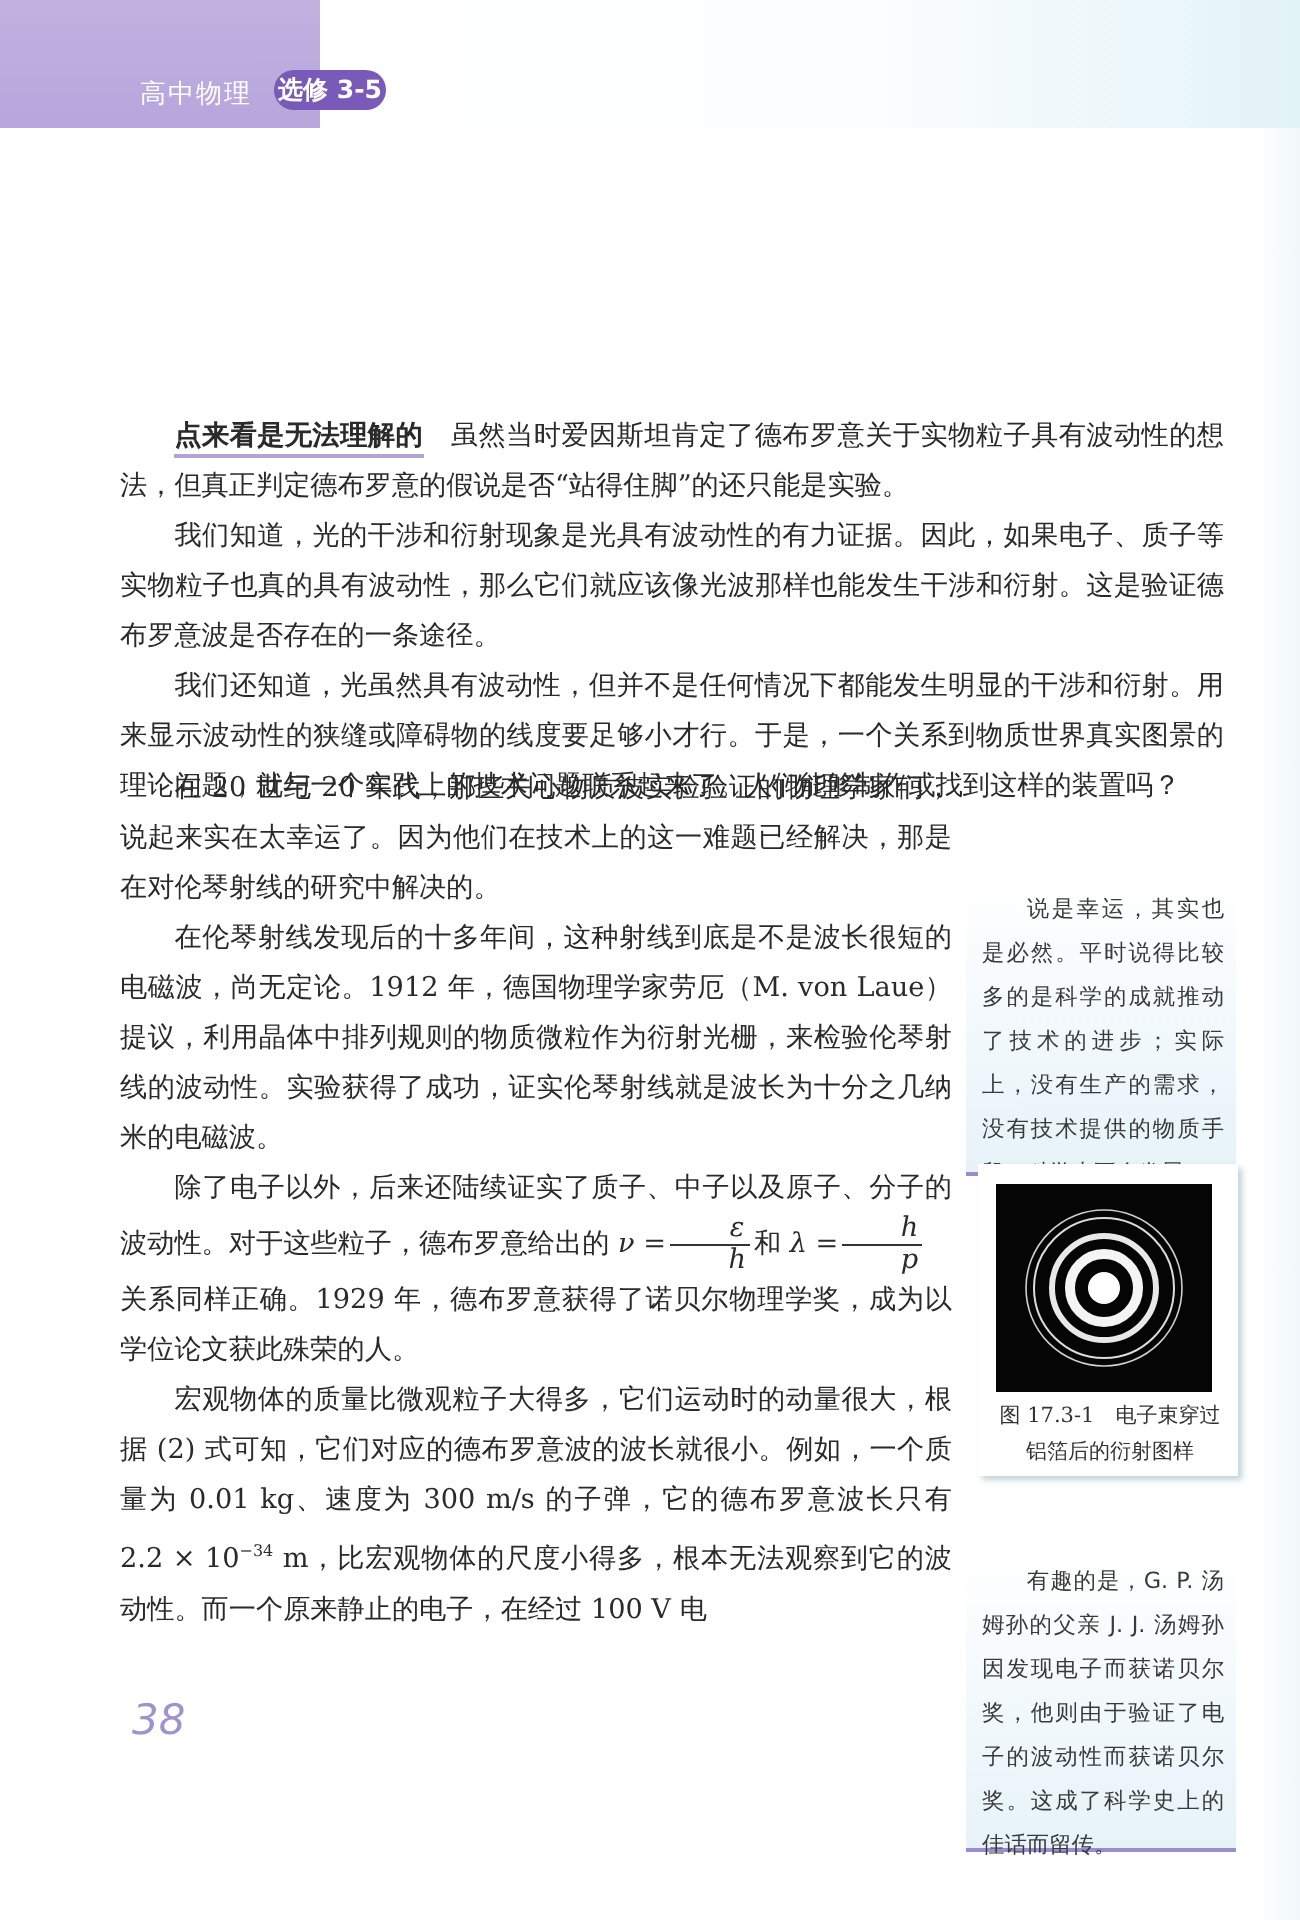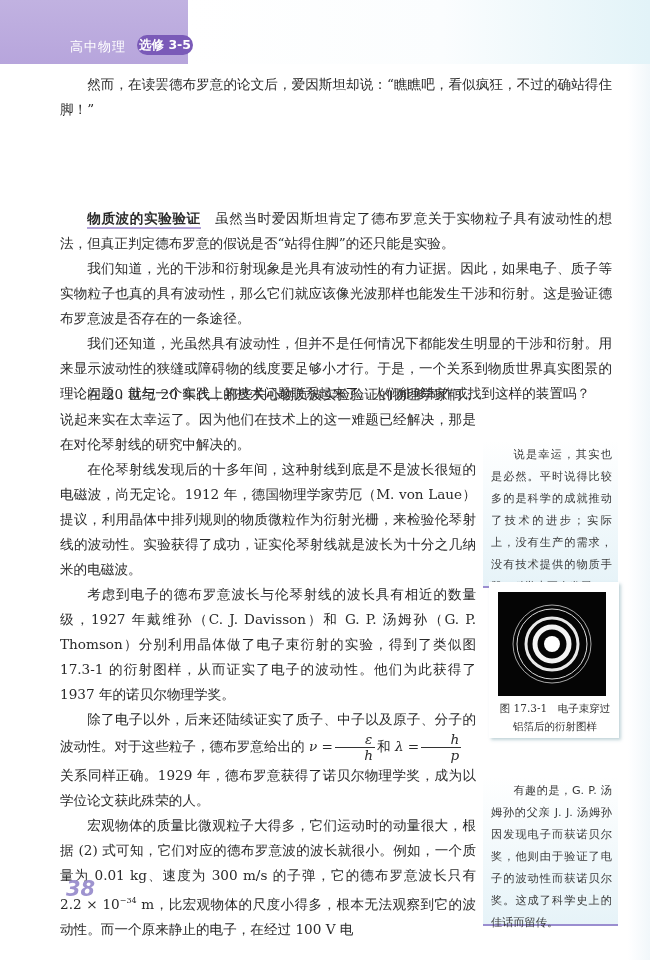--- a/index.html
+++ b/index.html
@@ -11,21 +11,21 @@
   }
   .top-right-tint {
     position: absolute; left: 188px; top: 0; width: 462px; height: 64px;
     background: linear-gradient(90deg, #ffffff 0%, #fbfdfe 55%, #e2f3f8 100%);
   }
   .right-strip {
     position: absolute; left: 628px; top: 64px; width: 22px; height: 896px;
     background: linear-gradient(90deg, #ffffff 0%, #f1f7fa 100%);
   }
   .header-band {
-    position: absolute; left: 0; top: 0; width: 188px; height: 64px;
+    position: absolute; left: 0; top: 0; width: 160px; height: 64px;
     background: linear-gradient(180deg, #c1b2e1 0%, #b7a5dc 100%);
   }
   .header-subject {
     position: absolute; left: 70px; top: 38px;
     font-family: "DejaVu Sans", "Liberation Sans", sans-serif;
     font-size: 13px; color: #ffffff; letter-spacing: 1px;
   }
   .header-pill {
     position: absolute; left: 137px; top: 35px; width: 56px; height: 20px;
     border-radius: 10px; background: #7a5ab8;
@@ -67,52 +67,50 @@
   .fig-image {
     position: absolute; left: 9px; top: 10px; width: 108px; height: 104px;
     background: #050505;
   }
   .fig-caption {
     position: absolute; left: 8px; top: 117px; width: 116px;
     font-size: 10.5px; line-height: 18px; color: #333;
     text-align: center;
   }
   .page-number {
-    position: absolute; left: 66px; top: 877px;
+    position: absolute; left: 66px; top: 848px;
     font-family: "DejaVu Sans", "Liberation Sans", sans-serif;
-    font-style: italic; font-size: 21px; color: #9e93cf; font-weight: bold;
+    font-style: italic; font-size: 21px; color: #9e93cf;
   }
 </style>
 </head>
 <body>
 
 <div class="top-right-tint"></div>
 <div class="right-strip"></div>
 
 <div class="header-band">
   <span class="header-subject">高中物理</span>
   <span class="header-pill">选修 3-5</span>
 </div>
 
 <div class="body-text" style="top:72px;">
-  <p class="p">然而，在读罢德布罗意的论文后，爱因斯坦却说：“瞧瞧吧，看似疯狂，不过的确站得住脚！”</p>
 </div>
 
 <div class="body-text" style="top:206px;">
   <p class="p">
-    <span class="heading-inline">物质波的实验验证</span>　<span>虽然当时爱因斯坦肯定了德布罗意关于实物粒子具有波动性的想法，但真正判定德布罗意的假说是否“站得住脚”的还只能是实验。</span>
+    <span class="heading-inline">点来看是无法理解的</span>　<span>虽然当时爱因斯坦肯定了德布罗意关于实物粒子具有波动性的想法，但真正判定德布罗意的假说是否“站得住脚”的还只能是实验。</span>
   </p>
   <p class="p">我们知道，光的干涉和衍射现象是光具有波动性的有力证据。因此，如果电子、质子等实物粒子也真的具有波动性，那么它们就应该像光波那样也能发生干涉和衍射。这是验证德布罗意波是否存在的一条途径。</p>
   <p class="p">我们还知道，光虽然具有波动性，但并不是任何情况下都能发生明显的干涉和衍射。用来显示波动性的狭缝或障碍物的线度要足够小才行。于是，一个关系到物质世界真实图景的理论问题，就与一个实践上的技术问题联系起来了。人们能够制作或找到这样的装置吗？</p>
 </div>
 
 <div class="body-text narrow" style="top:382px;">
   <p class="p">在 20 世纪 20 年代，那些关心物质波实验验证的物理学家们，说起来实在太幸运了。因为他们在技术上的这一难题已经解决，那是在对伦琴射线的研究中解决的。</p>
   <p class="p">在伦琴射线发现后的十多年间，这种射线到底是不是波长很短的电磁波，尚无定论。1912 年，德国物理学家劳厄（M. von Laue）提议，利用晶体中排列规则的物质微粒作为衍射光栅，来检验伦琴射线的波动性。实验获得了成功，证实伦琴射线就是波长为十分之几纳米的电磁波。</p>
-  <p class="p">考虑到电子的德布罗意波长与伦琴射线的波长具有相近的数量级，1927 年戴维孙（C. J. Davisson）和 G. P. 汤姆孙（G. P. Thomson）分别利用晶体做了电子束衍射的实验，得到了类似图 17.3-1 的衍射图样，从而证实了电子的波动性。他们为此获得了 1937 年的诺贝尔物理学奖。</p>
   <p class="p">
     <span>除了电子以外，后来还陆续证实了质子、中子以及原子、分子的波动性。对于这些粒子，德布罗意给出的</span>
     <span class="formula"><span>ν =</span><span class="frac"><span class="num">ε</span><span class="den">h</span></span></span><span>和</span>
     <span class="formula"><span>λ =</span><span class="frac"><span class="num">h</span><span class="den">p</span></span></span>
     <br><span>关系同样正确。1929 年，德布罗意获得了诺贝尔物理学奖，成为以学位论文获此殊荣的人。</span>
   </p>
   <p class="p"><span>宏观物体的质量比微观粒子大得多，它们运动时的动量很大，根据 (2) 式可知，它们对应的德布罗意波的波长就很小。例如，一个质量为 0.01 kg、速度为 300 m/s 的子弹，它的德布罗意波长只有 2.2 × 10</span><sup>−34</sup><span> m，比宏观物体的尺度小得多，根本无法观察到它的波动性。而一个原来静止的电子，在经过 100 V 电</span></p>
 </div>
 
 <div class="sidenote" style="top:408px; height:148px;">

